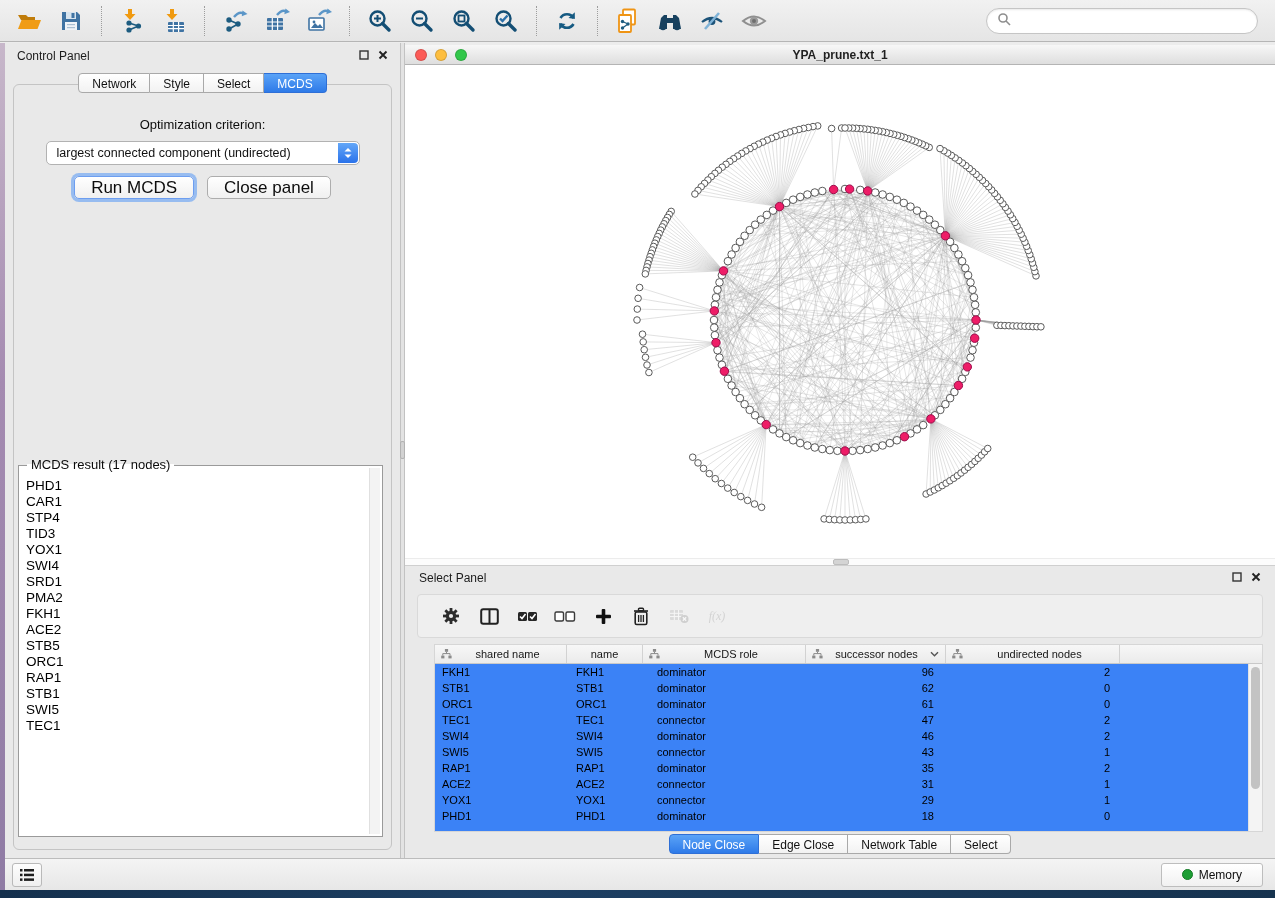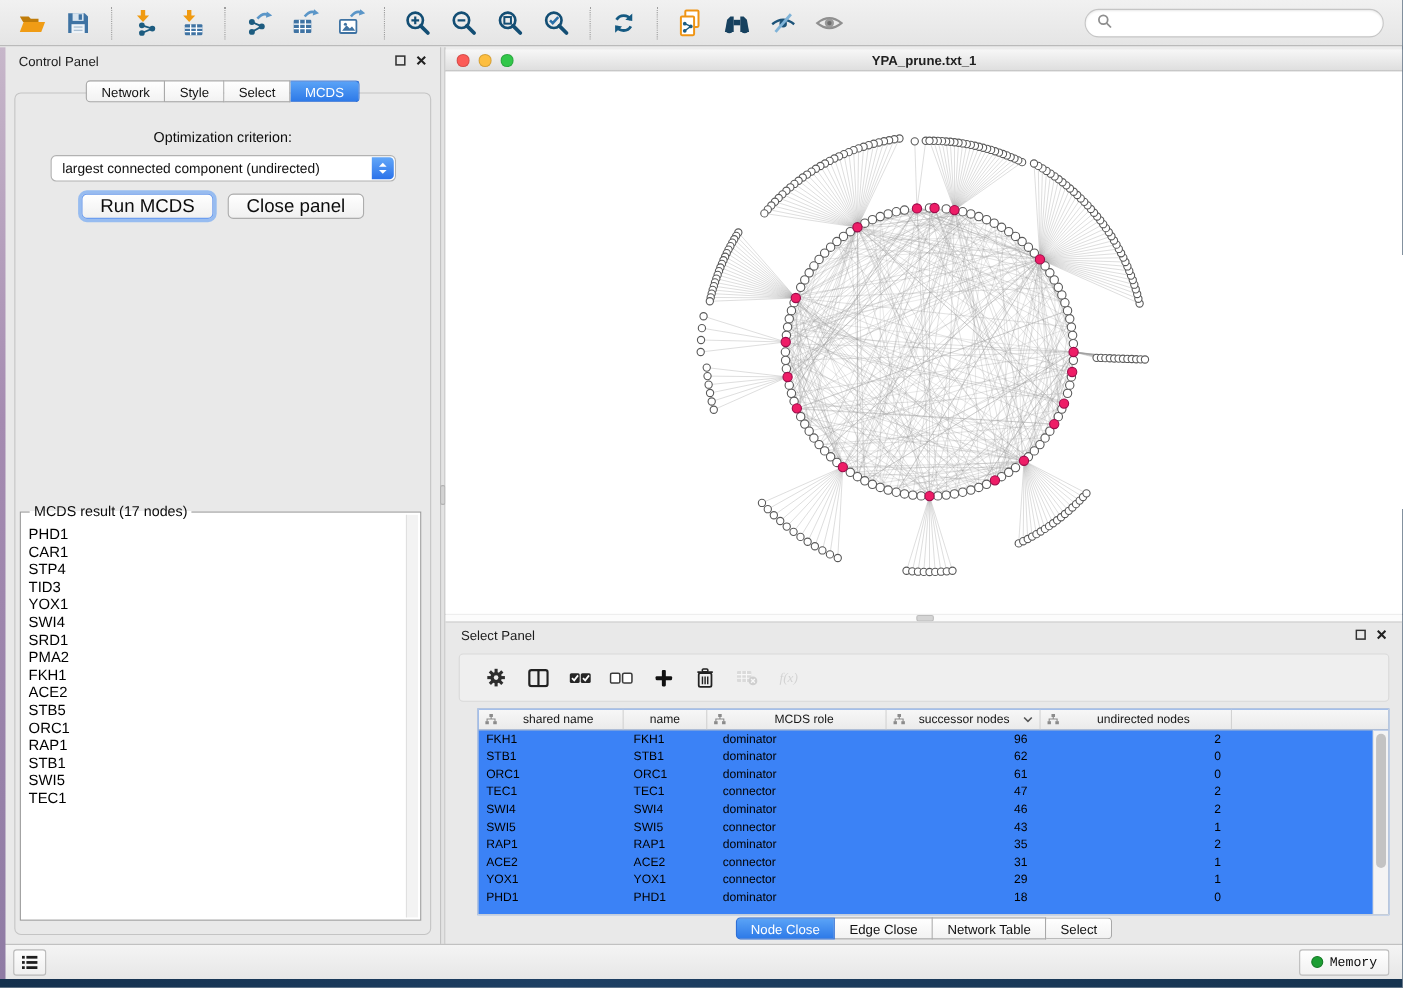--- a/index.html
+++ b/index.html
@@ -81,21 +81,21 @@
   .c3{text-align:right;padding-right:12px;}.c4{text-align:right;padding-right:10px;}
   .tscroll{position:absolute;top:19px;right:0;bottom:0;width:14px;background:#f4f4f4;border-left:1px solid #e2e2e2;}
   .thumb{position:absolute;top:3px;left:2px;width:9px;height:122px;background:#c3c3c3;border-radius:5px;}
   .tp-tabs{position:absolute;bottom:4px;left:0;right:0;display:flex;justify-content:center;}
   
   .statusbar{position:absolute;top:858px;left:0;right:0;height:32px;background:linear-gradient(#f4f4f4,#e7e7e7);
              border-top:1px solid #bcbcbc;display:flex;align-items:center;padding:0 12px;}
   .sb-btn{width:30px;height:24px;background:linear-gradient(#fdfdfd,#efefef);border:1px solid #b9b9b9;border-radius:3px;
           display:flex;align-items:center;justify-content:center;padding:0;}
   .sb-mem{margin-left:auto;height:24px;background:linear-gradient(#ffffff,#f1f1f1);border:1px solid #bdbdbd;border-radius:3px;
-          display:flex;align-items:center;gap:6px;padding:0 10px;font-size:12px;color:#0c0c0c;font-family:Liberation Mono, monospace;}
+          display:flex;align-items:center;gap:6px;padding:0 20px;font-size:12px;color:#0c0c0c;font-family:Liberation Sans, sans-serif;}
   .dot{width:11px;height:11px;border-radius:50%;background:#1d9e34;border:1px solid #157a26;}
   
   .desktop-strip{position:absolute;left:0;right:0;top:890px;height:8px;background:linear-gradient(90deg,#14304d,#1d3f63 40%,#16334f);}
   .left-strip{position:absolute;left:0;top:43px;width:5px;height:847px;background:linear-gradient(#c7b7ca,#a58bb1 40%,#8f7ba4);}
 </style>
 </head>
 <body>
 
 <div class="screen">
 

